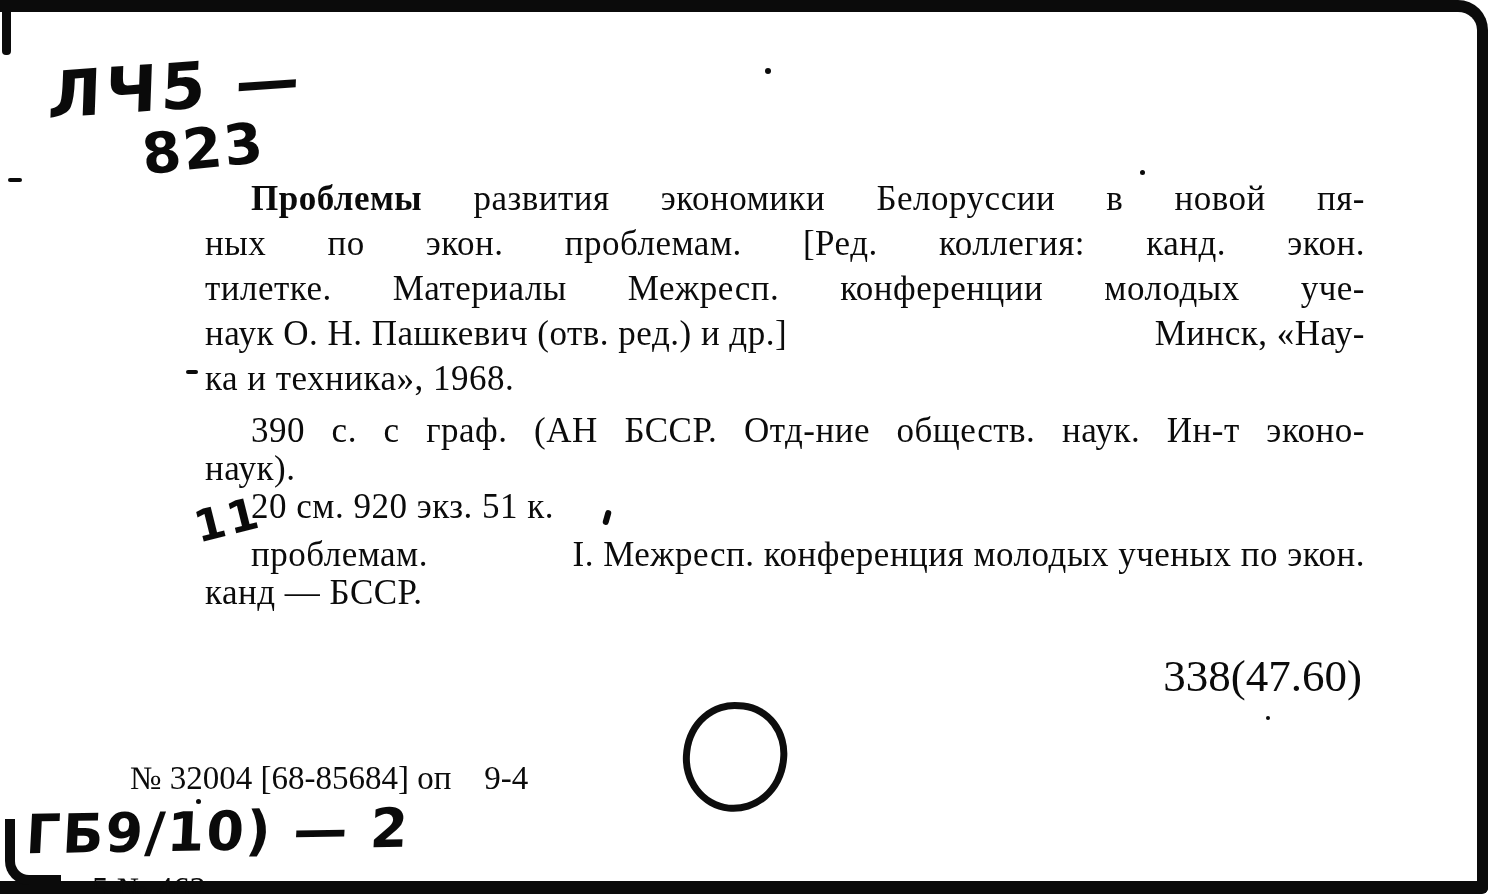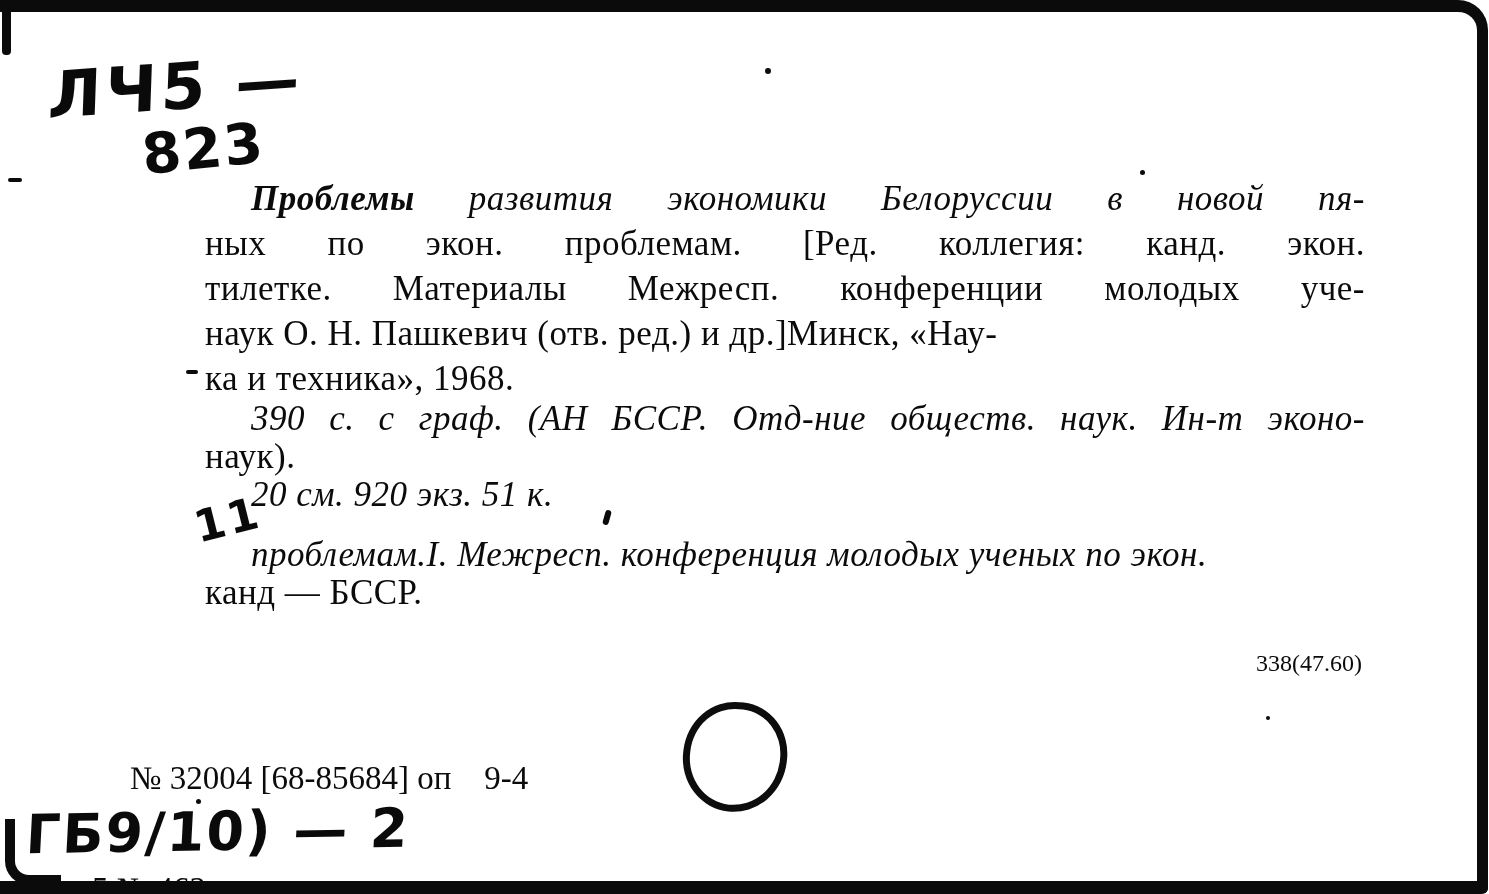--- a/index.html
+++ b/index.html
@@ -23,28 +23,28 @@
     background:#0b0b0b; border-radius:0 0 4px 4px;
   }
   .corner-bl {
     position:absolute; left:5px; bottom:9px; width:46px; height:56px;
     border-left:10px solid #0b0b0b; border-bottom:10px solid #0b0b0b;
     border-bottom-left-radius:24px;
   }
   
   .block { position:absolute; left:205px; width:1160px; font-size:35px; letter-spacing:0.5px; }
   .b1 { top:176px; line-height:45px; }
-  .b2 { top:400px; line-height:38px; }
+  .b2 { top:412px; line-height:38px; }
   .b3 { top:536px; line-height:38px; }
   .line { min-height:1em; }
   .jl { text-align:justify; text-align-last:justify; }
-  .indent { padding-left:46px;font-style:italic; }
-  .split { display:flex; }
+  .indent { padding-left:46px; }
+  .split { display:flex; justify-content:space-between; }
   .lead { font-weight:700; }
-  .udc { position:absolute; top:650px; left:205px; width:1157px; text-align:right; font-size:24px; }
+  .udc { position:absolute; top:650px; left:205px; width:1157px; text-align:right; font-size:45px; }
   .footer { position:absolute; left:130px; top:686px; font-size:33px; line-height:37px; white-space:pre; }
   .footer .shift { margin-left:-38px; }
   
   .hw { position:absolute; font-family:"DejaVu Sans", sans-serif; font-weight:700; color:#0a0a0a; white-space:pre; }
   .hw-shelf-top { left:48px; top:50px; font-size:64px; letter-spacing:4px; transform:rotate(-4deg) skewX(-6deg); }
   .hw-shelf-bottom { left:142px; top:116px; font-size:56px; letter-spacing:2px; transform:rotate(-6deg); }
   .hw-tick { left:194px; top:494px; font-size:44px; letter-spacing:3px; transform:rotate(-14deg); }
   .hw-note { left:26px; top:800px; font-size:54px; letter-spacing:2px; transform:rotate(-1deg) skewX(-4deg); }
   
   .stamp {

